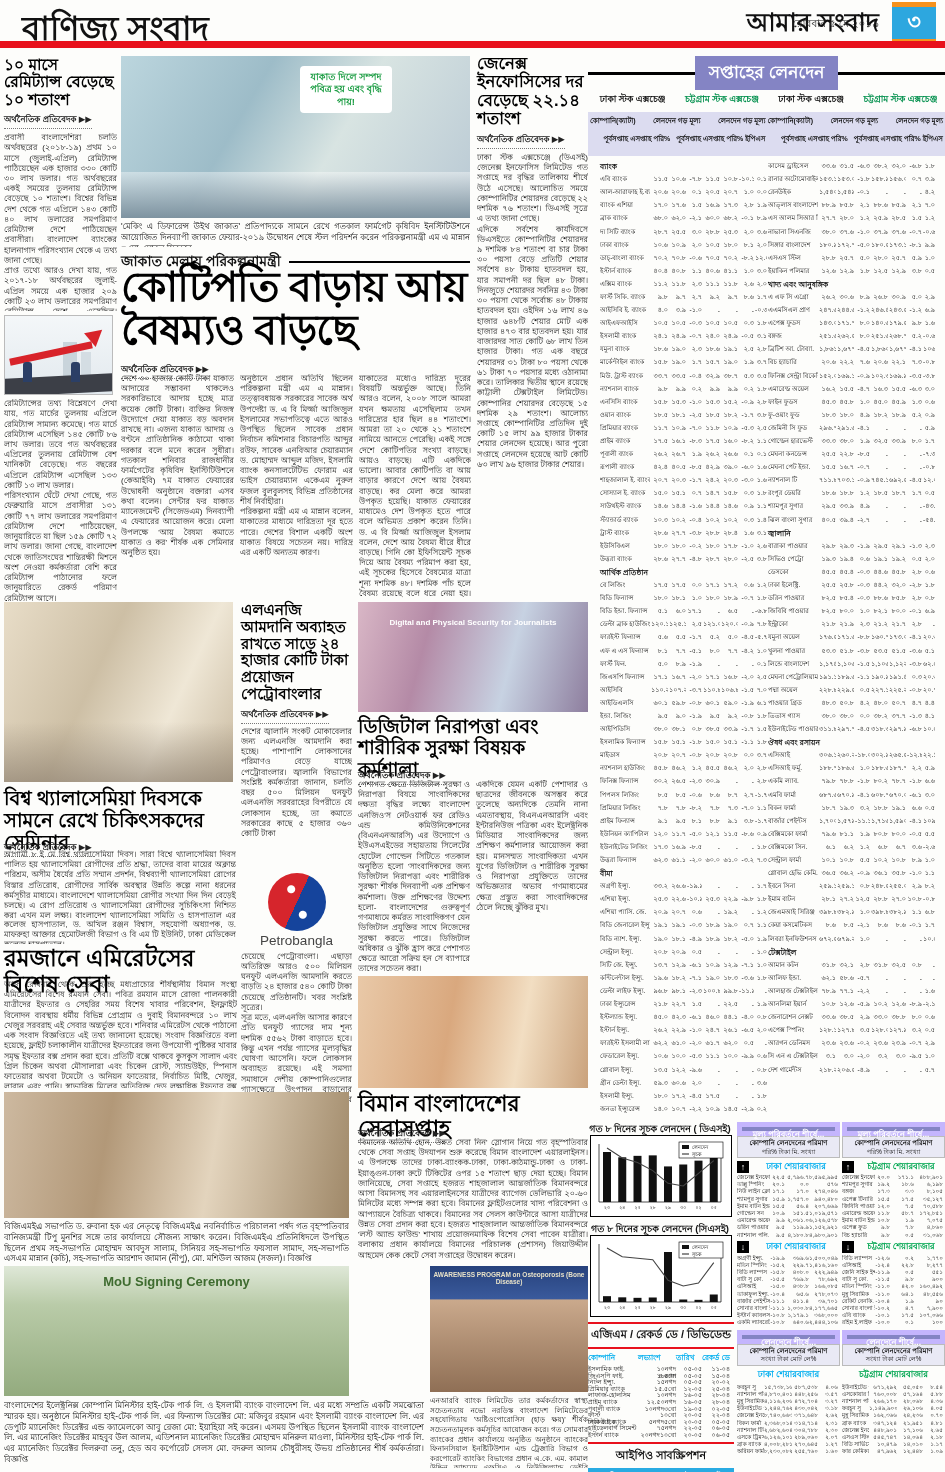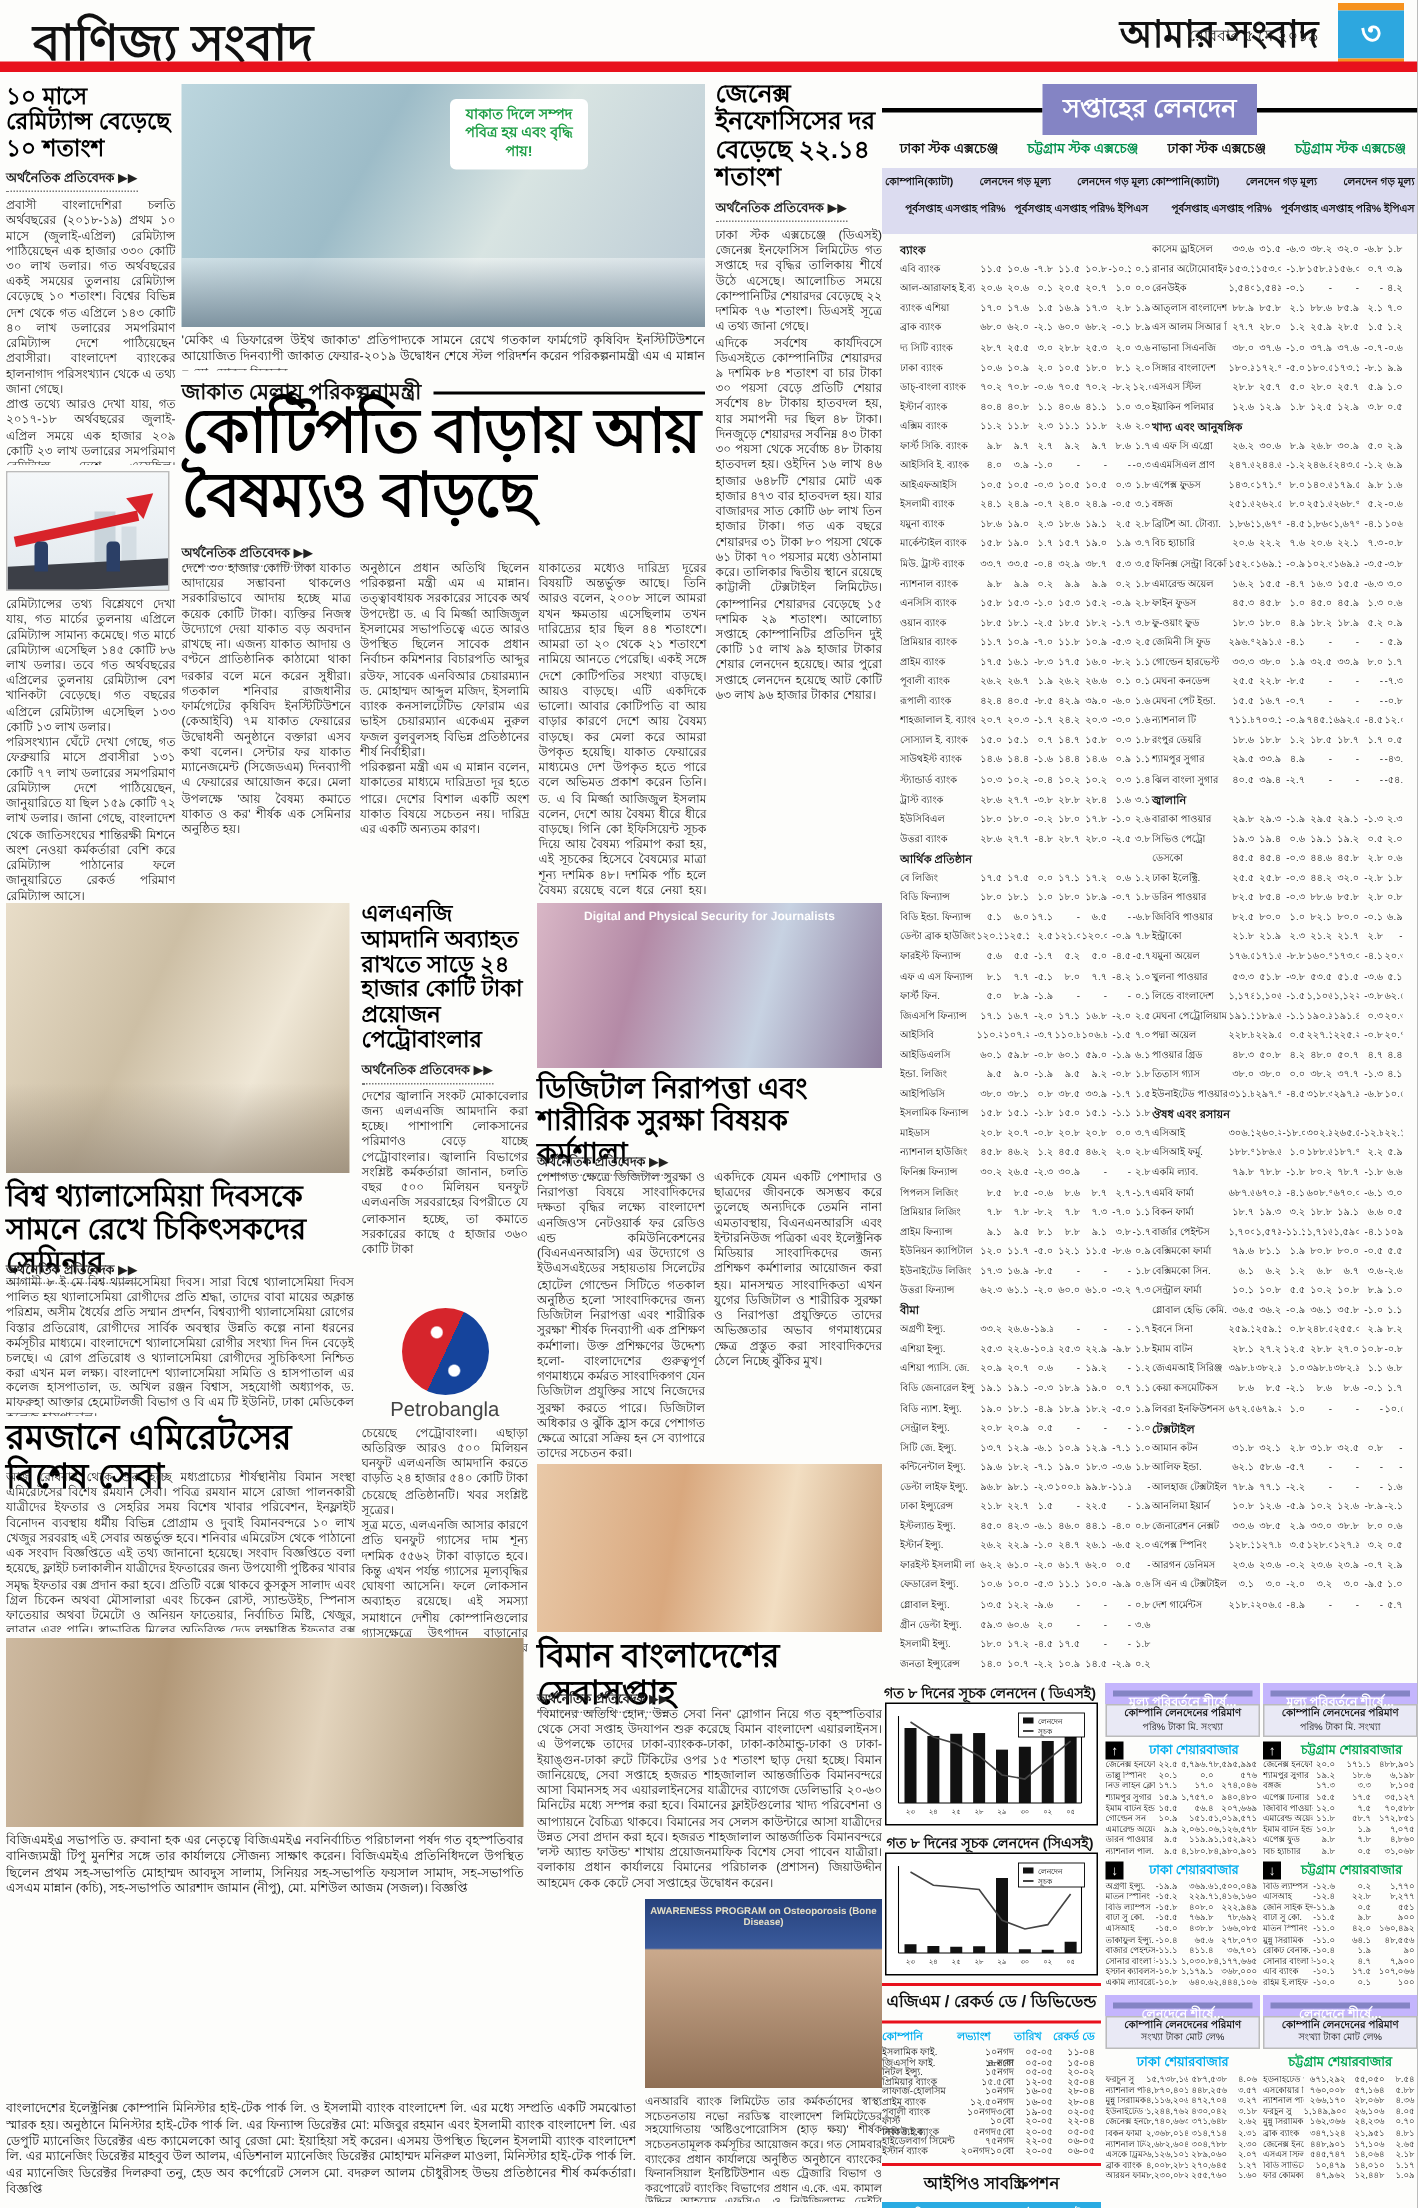--- a/index.html
+++ b/index.html
@@ -150,35 +150,38 @@
     <div class="body" style="height:142px;margin-top:3px;">দেশের জ্বালানি সংকট মোকাবেলার জন্য এলএনজি আমদানি করা হচ্ছে। পাশাপাশি লোকসানের পরিমাণও বেড়ে যাচ্ছে পেট্রোবাংলার। জ্বালানি বিভাগের সংশ্লিষ্ট কর্মকর্তারা জানান, চলতি বছর ৫০০ মিলিয়ন ঘনফুট এলএনজি সরবরাহের বিপরীতে যে লোকসান হচ্ছে, তা কমাতে সরকারের কাছে ৫ হাজার ৩৬০ কোটি টাকা</div>
     <div>
       <div class="pb-logo"></div>
       <div class="pb-word">Petrobangla</div>
     </div>
     <div class="body" style="height:150px;margin-top:4px;">চেয়েছে পেট্রোবাংলা। এছাড়া অতিরিক্ত আরও ৫০০ মিলিয়ন ঘনফুট এলএনজি আমদানি করতে বাড়তি ২৪ হাজার ৫৪০ কোটি টাকা চেয়েছে প্রতিষ্ঠানটি। খবর সংশ্লিষ্ট সূত্রের।
 সূত্র মতে, এলএনজি আসার কারণে প্রতি ঘনফুট গ্যাসের দাম শূন্য দশমিক ৫৫৬২ টাকা বাড়াতে হবে। কিন্তু এখন পর্যন্ত গ্যাসের মূল্যবৃদ্ধির ঘোষণা আসেনি। ফলে লোকসান অব্যাহত রয়েছে। এই সমস্যা সমাধানে দেশীয় কোম্পানিগুলোর গ্যাসক্ষেত্রে উৎপাদন বাড়ানোর উদ্যোগ নিয়েছে সরকার। সরকারের তিনটি কোম্পানির নিয়ন্ত্রণাধীন গ্যাসক্ষেত্রের বর্তমান রিজার্ভ ও উৎপাদন সক্ষমতা বিবেচনা করে নতুন প্রযুক্তি ব্যবহার করে উৎপাদন বাড়ানোর উদ্যোগ নেওয়া হয়েছে।</div>
   </div>
 
   <div class="photo" style="left:358px;top:602px;width:230px;height:110px;background:linear-gradient(105deg,#d9b7c6,#b48aa6 30%,#c7d2e2 65%,#8e7e9e);">
-    <div class="banner" style="color:#fff;font-size:8px;padding-top:4px;">Digital and Physical Security for Journalists</div>
+    <div class="banner" style="color:#fff;font-size:8px;padding-top:16px;">Digital and Physical Security for Journalists</div>
   </div>
   <div class="abs h-art" style="left:358px;top:716px;width:230px;font-size:19px;">ডিজিটাল নিরাপত্তা এবং শারীরিক সুরক্ষা বিষয়ক কর্মশালা</div>
   <div class="abs" style="left:358px;top:764px;"><span class="byline">অর্থনৈতিক প্রতিবেদক ▶▶</span></div>
   <div class="abs body" style="left:358px;top:780px;width:112px;height:192px;">পেশাগত ক্ষেত্রে ডিজিটাল সুরক্ষা ও নিরাপত্তা বিষয়ে সাংবাদিকদের দক্ষতা বৃদ্ধির লক্ষ্যে বাংলাদেশ এনজিও'স নেটওয়ার্ক ফর রেডিও এন্ড কমিউনিকেশনের (বিএনএনআরসি) এর উদ্যোগে ও ইউএসএইডের সহায়তায় সিলেটের হোটেল গোল্ডেন সিটিতে গতকাল অনুষ্ঠিত হলো 'সাংবাদিকদের জন্য ডিজিটাল নিরাপত্তা এবং শারীরিক সুরক্ষা' শীর্ষক দিনব্যাপী এক প্রশিক্ষণ কর্মশালা। উক্ত প্রশিক্ষণের উদ্দেশ্য হলো- বাংলাদেশের গুরুত্বপূর্ণ গণমাধ্যমে কর্মরত সাংবাদিকগণ যেন ডিজিটাল প্রযুক্তির সাথে নিজেদের সুরক্ষা করতে পারে। ডিজিটাল অধিকার ও ঝুঁকি হ্রাস করে পেশাগত ক্ষেত্রে আরো সক্রিয় হন সে ব্যাপারে তাদের সচেতন করা।</div>
   <div class="abs body" style="left:476px;top:780px;width:112px;height:192px;">একদিকে যেমন একটি পেশাদার ও ছাত্রদের জীবনকে অসম্ভব করে তুলেছে অন্যদিকে তেমনি নানা এমতাবস্থায়, বিএনএনআরসি এবং ইন্টারনিউজ পত্রিকা এবং ইলেক্ট্রনিক মিডিয়ার সাংবাদিকদের জন্য প্রশিক্ষণ কর্মশালার আয়োজন করা হয়। মানসম্মত সাংবাদিকতা এখন যুগের ডিজিটাল ও শারীরিক সুরক্ষা ও নিরাপত্তা প্রযুক্তিতে তাদের অভিজ্ঞতার অভাব গণমাধ্যমের ক্ষেত্র প্রস্তুত করা সাংবাদিকদের ঠেলে নিচ্ছে ঝুঁকির মুখ।</div>
 
   <div class="photo" style="left:358px;top:976px;width:230px;height:112px;background:linear-gradient(100deg,#e9c9a8,#d9a87e 40%,#f2dec2 70%,#caa27c);"></div>
   <div class="abs h-art" style="left:358px;top:1092px;width:230px;font-size:22px;">বিমান বাংলাদেশের সেবাসপ্তাহ</div>
   <div class="abs" style="left:358px;top:1122px;"><span class="byline">অর্থনৈতিক প্রতিবেদক ▶▶</span></div>
   <div class="abs body" style="left:358px;top:1138px;width:230px;height:124px;">'বিমানের অতিথি হোন, উন্নত সেবা নিন' স্লোগান নিয়ে গত বৃহস্পতিবার থেকে সেবা সপ্তাহ উদযাপন শুরু করেছে বিমান বাংলাদেশ এয়ারলাইনস। এ উপলক্ষে তাদের ঢাকা-ব্যাংকক-ঢাকা, ঢাকা-কাঠমান্ডু-ঢাকা ও ঢাকা-ইয়াঙ্গুন-ঢাকা রুটে টিকিটের ওপর ১৫ শতাংশ ছাড় দেয়া হচ্ছে। বিমান জানিয়েছে, সেবা সপ্তাহে হজরত শাহজালাল আন্তর্জাতিক বিমানবন্দরে আসা বিমানসহ সব এয়ারলাইনসের যাত্রীদের ব্যাগেজ ডেলিভারি ২০-৬০ মিনিটের মধ্যে সম্পন্ন করা হবে। বিমানের ফ্লাইটগুলোর খাদ্য পরিবেশনা ও আপ্যায়নে বৈচিত্র্য থাকবে। বিমানের সব সেলস কাউন্টারে আসা যাত্রীদের উন্নত সেবা প্রদান করা হবে। হজরত শাহজালাল আন্তর্জাতিক বিমানবন্দরে 'লস্ট অ্যান্ড ফাউন্ড' শাখায় প্রয়োজনমাফিক বিশেষ সেবা পাবেন যাত্রীরা। বলাকায় প্রধান কার্যালয়ে বিমানের পরিচালক (প্রশাসন) জিয়াউদ্দীন আহমেদ কেক কেটে সেবা সপ্তাহের উদ্বোধন করেন।</div>
 
   <div class="photo" style="left:4px;top:1092px;width:345px;height:126px;background:linear-gradient(100deg,#cdb9a0,#b29878 30%,#e3d4bd 60%,#9f8868);"></div>
   <div class="abs cap" style="left:4px;top:1221px;width:345px;height:42px;">বিজিএমইএ্র সভাপতি ড. রুবানা হক এর নেতৃত্বে বিজিএমইএ্র নবনির্বাচিত পরিচালনা পর্ষদ গত বৃহস্পতিবার বানিজ্যমন্ত্রী টিপু মুনশির সঙ্গে তার কার্যালয়ে সৌজন্য সাক্ষাৎ করেন। বিজিএমইএ প্রতিনিধিদলে উপস্থিত ছিলেন প্রথম সহ-সভাপতি মোহাম্মদ আবদুস সালাম, সিনিয়র সহ-সভাপতি ফয়সাল সামাদ, সহ-সভাপতি এসএম মান্নান (কচি), সহ-সভাপতি আরশাদ জামান (নীপু), মো. মশিউল আজম (সজল)। বিজ্ঞপ্তি</div>
 
+  <div class="photo" style="left:4px;top:1266px;width:345px;height:130px;background:linear-gradient(#dfe8d8 0%,#b9cba8 30%,#93ab7e 100%);">
+    <div class="banner" style="color:#3e6b2f;font-size:13px;padding-top:8px;">MoU Signing Ceremony</div>
+  </div>
   <div class="abs cap" style="left:4px;top:1400px;width:420px;height:68px;">বাংলাদেশের ইলেক্ট্রনিক্স কোম্পানি মিনিস্টার হাই-টেক পার্ক লি. ও ইসলামী ব্যাংক বাংলাদেশ লি. এর মধ্যে সম্প্রতি একটি সমঝোতা স্মারক হয়। অনুষ্ঠানে মিনিস্টার হাই-টেক পার্ক লি. এর ফিন্যান্স ডিরেক্টর মো: মজিবুর রহমান এবং ইসলামী ব্যাংক বাংলাদেশ লি. এর ডেপুটি ম্যানেজিং ডিরেক্টর এন্ড ক্যামেলকো আবু রেজা মো: ইয়াহিয়া সই করেন। এসময় উপস্থিত ছিলেন ইসলামী ব্যাংক বাংলাদেশ লি. এর ম্যানেজিং ডিরেক্টর মাহবুব উল আলম, এডিশনাল ম্যানেজিং ডিরেক্টর মোহাম্মদ মনিরুল মাওলা, মিনিস্টার হাই-টেক পার্ক লি. এর ম্যানেজিং ডিরেক্টর দিলরুবা তনু, হেড অব কর্পোরেট সেলস মো. বদরুল আলম চৌধুরীসহ উভয় প্রতিষ্ঠানের শীর্ষ কর্মকর্তারা। বিজ্ঞপ্তি</div>
 
   <div class="photo" style="left:430px;top:1266px;width:158px;height:126px;background:linear-gradient(#27427c 0%,#3a5a9c 26%,#caa98c 27%,#8f6f55 100%);">
     <div class="banner" style="color:#e8e2c8;font-size:6.5px;padding-top:5px;">AWARENESS PROGRAM on Osteoporosis (Bone Disease)</div>
   </div>
   <div class="abs cap" style="left:430px;top:1396px;width:158px;height:72px;font-size:7.4px;">এনআরবি ব্যাংক লিমিটেড তার কর্মকর্তাদের স্বাস্থ্য সচেতনতায় নভো নরডিস্ক বাংলাদেশ লিমিটেডের সহযোগিতায় 'অষ্টিওপোরোসিস (হাড় ক্ষয়)' শীর্ষক সচেতনতামূলক কর্মসূচির আয়োজন করে। গত সোমবার ব্যাংকের প্রধান কার্যালয়ে অনুষ্ঠিত অনুষ্ঠানে ব্যাংকের ফিনানসিয়াল ইনষ্টিটিউশান এন্ড ট্রেজারি বিভাগ ও করপোরেট ব্যাংকিং বিভাগের প্রধান এ.কে. এম. কামাল উদ্দিন আহমেদ এফসিএ, ও নিউজিল্যান্ড ডেইরি প্রোডাক্টস বাংলাদেশ লি.সহ উভয় প্রতিষ্ঠানের ঊর্ধ্বতন কর্মকর্তাবৃন্দ এ সময় উপস্থিত ছিলেন।</div>
 
   <div class="abs wk-titlewrap" style="left:588px;top:56px;width:357px;">
     <span class="ln"></span>
     <span class="wk-title">সপ্তাহের লেনদেন</span>

